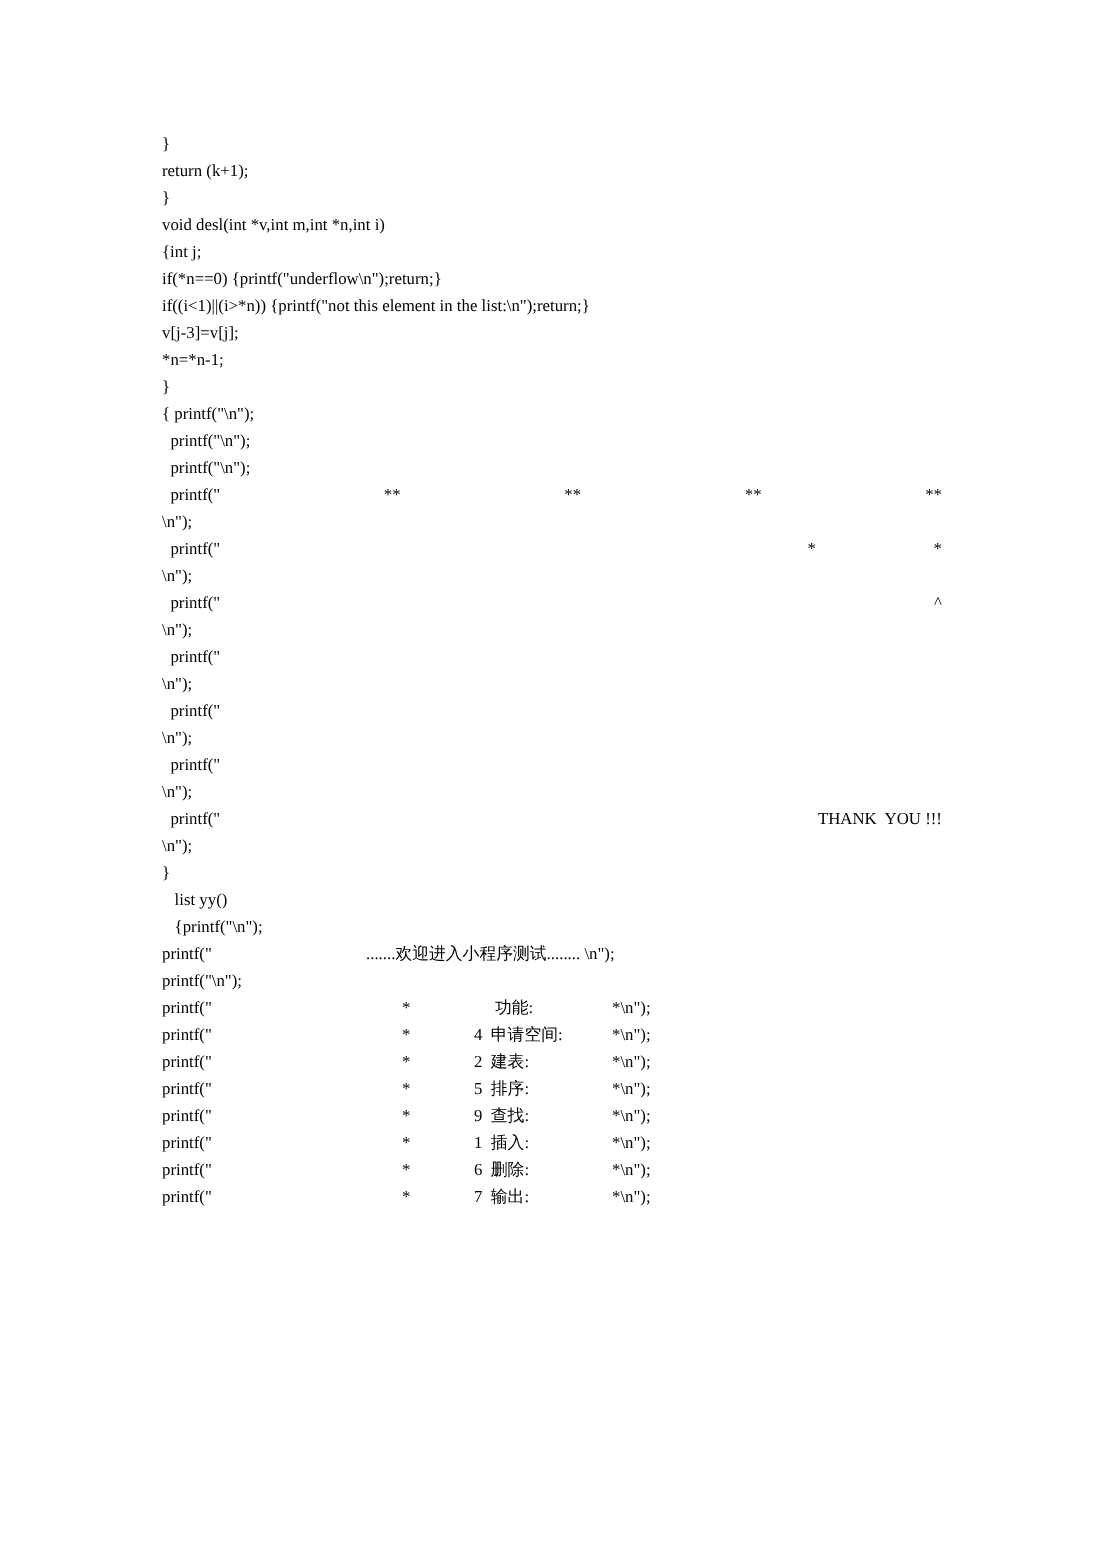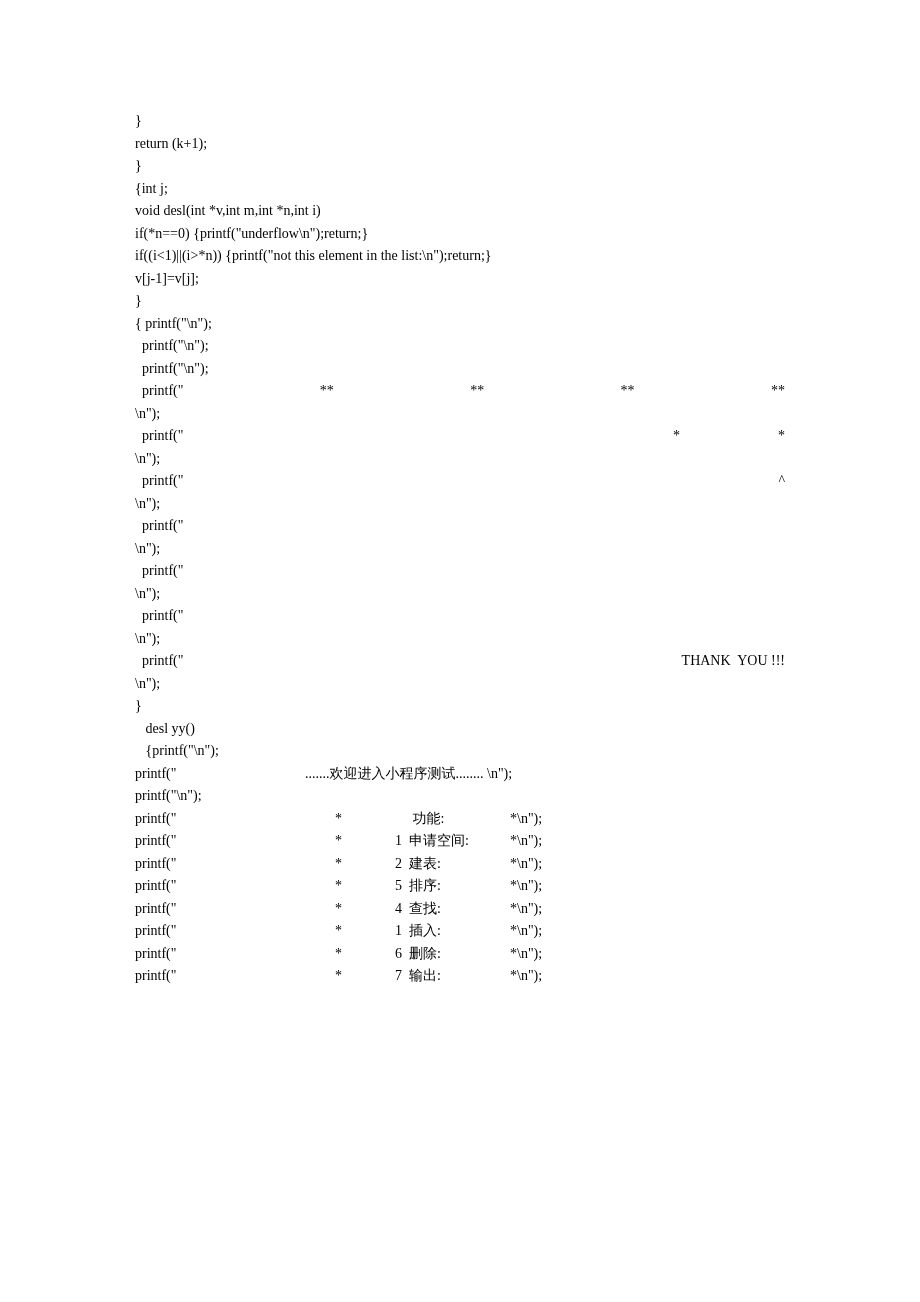--- a/index.html
+++ b/index.html
@@ -31,25 +31,26 @@
   }
 </style>
 </head>
 <body>
 
 <div class="page">
 
   <div class="line">}</div>
   <div class="line">return (k+1);</div>
   <div class="line">}</div>
+  <div class="line">void desl(int *v,int m,int *n,int i)</div>
   <div class="line">{int j;</div>
-  <div class="line">void desl(int *v,int m,int *n,int i)</div>
   <div class="line">if(*n==0) {printf("underflow\n");return;}</div>
   <div class="line">if((i&lt;1)||(i&gt;*n)) {printf("not this element in the list:\n");return;}</div>
-  <div class="line">v[j-1]=v[j];</div>
+  <div class="line">v[j-3]=v[j];</div>
+  <div class="line">*n=*n-1;</div>
   <div class="line">}</div>
   <div class="line">{ printf("\n");</div>
   <div class="line">  printf("\n");</div>
   <div class="line">  printf("\n");</div>
 
   <div class="just">
     <span>  printf("</span>
     <span>**</span>
     <span>**</span>
     <span>**</span>
@@ -80,58 +81,58 @@
   <div class="line">\n");</div>
 
   <div class="just">
     <span style="flex:0 0 540px">  printf("</span>
     <span>THANK</span>
     <span>YOU !!!</span>
   </div>
   <div class="line">\n");</div>
 
   <div class="line">}</div>
-  <div class="line">   desl yy()</div>
+  <div class="line">   list yy()</div>
   <div class="line">   {printf("\n");</div>
 
   <div class="just" style="justify-content:flex-start">
     <span style="display:inline-block;width:170px">printf("</span>
     <span>.......欢迎进入小程序测试........ \n");</span>
   </div>
 
   <div class="line">printf("\n");</div>
 
   <div class="just" style="justify-content:flex-start">
     <span style="display:inline-block;width:200px">printf("</span>
     <span style="display:inline-block;width:60px">*</span>
     <span style="display:inline-block;width:115px">     功能:</span>
     <span>*\n");</span>
   </div>
   <div class="just" style="justify-content:flex-start">
     <span style="display:inline-block;width:200px">printf("</span>
     <span style="display:inline-block;width:60px">*</span>
-    <span style="display:inline-block;width:115px">1  申请空间:</span>
+    <span style="display:inline-block;width:115px">4  申请空间:</span>
     <span>*\n");</span>
   </div>
   <div class="just" style="justify-content:flex-start">
     <span style="display:inline-block;width:200px">printf("</span>
     <span style="display:inline-block;width:60px">*</span>
     <span style="display:inline-block;width:115px">2  建表:</span>
     <span>*\n");</span>
   </div>
   <div class="just" style="justify-content:flex-start">
     <span style="display:inline-block;width:200px">printf("</span>
     <span style="display:inline-block;width:60px">*</span>
     <span style="display:inline-block;width:115px">5  排序:</span>
     <span>*\n");</span>
   </div>
   <div class="just" style="justify-content:flex-start">
     <span style="display:inline-block;width:200px">printf("</span>
     <span style="display:inline-block;width:60px">*</span>
-    <span style="display:inline-block;width:115px">4  查找:</span>
+    <span style="display:inline-block;width:115px">9  查找:</span>
     <span>*\n");</span>
   </div>
   <div class="just" style="justify-content:flex-start">
     <span style="display:inline-block;width:200px">printf("</span>
     <span style="display:inline-block;width:60px">*</span>
     <span style="display:inline-block;width:115px">1  插入:</span>
     <span>*\n");</span>
   </div>
   <div class="just" style="justify-content:flex-start">
     <span style="display:inline-block;width:200px">printf("</span>

